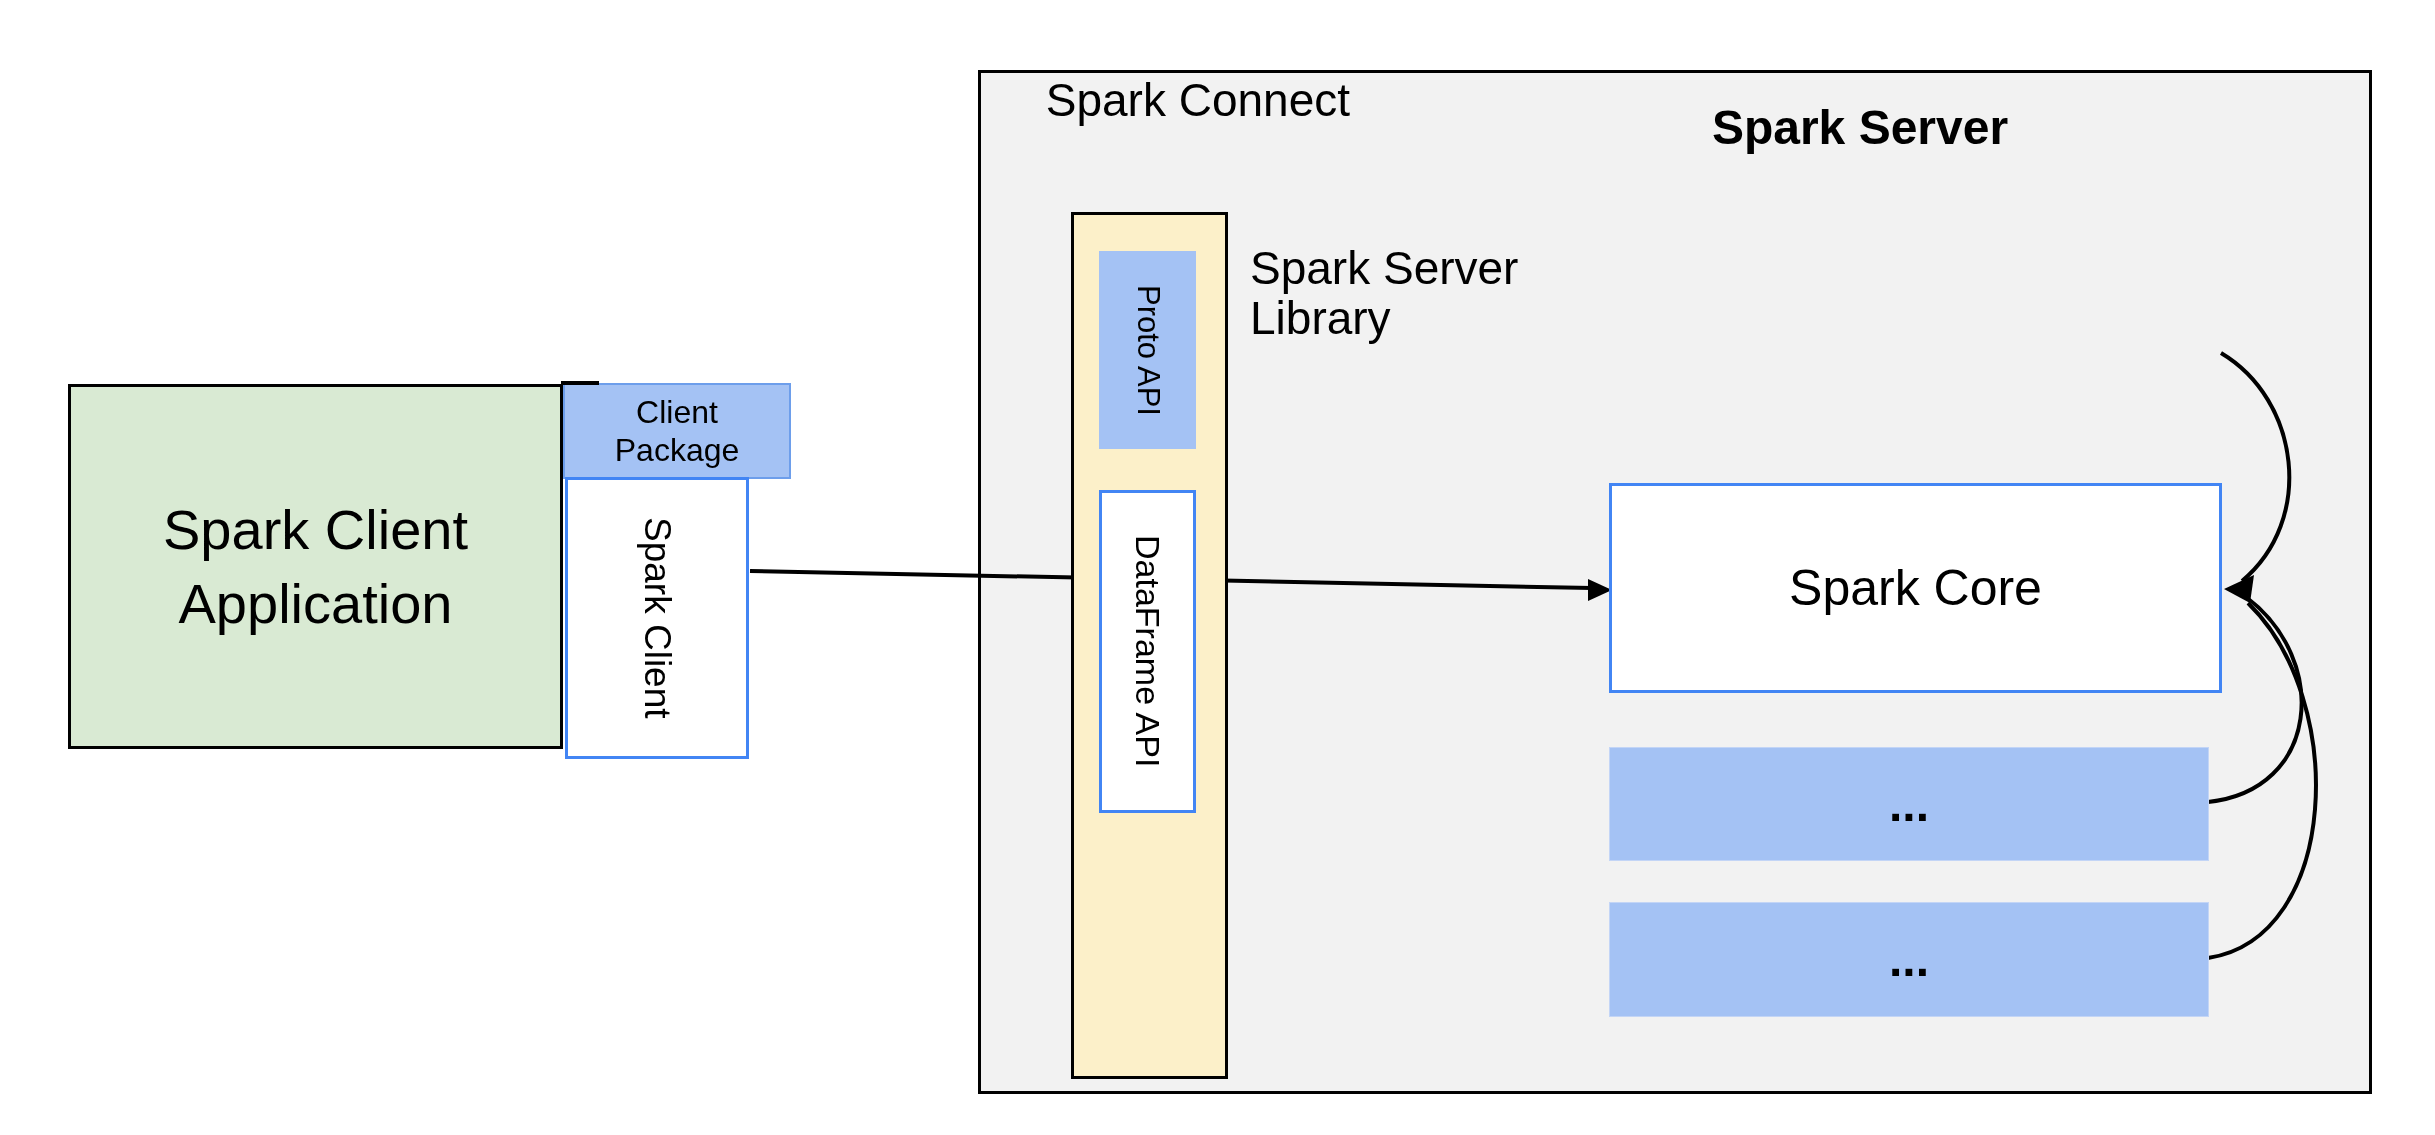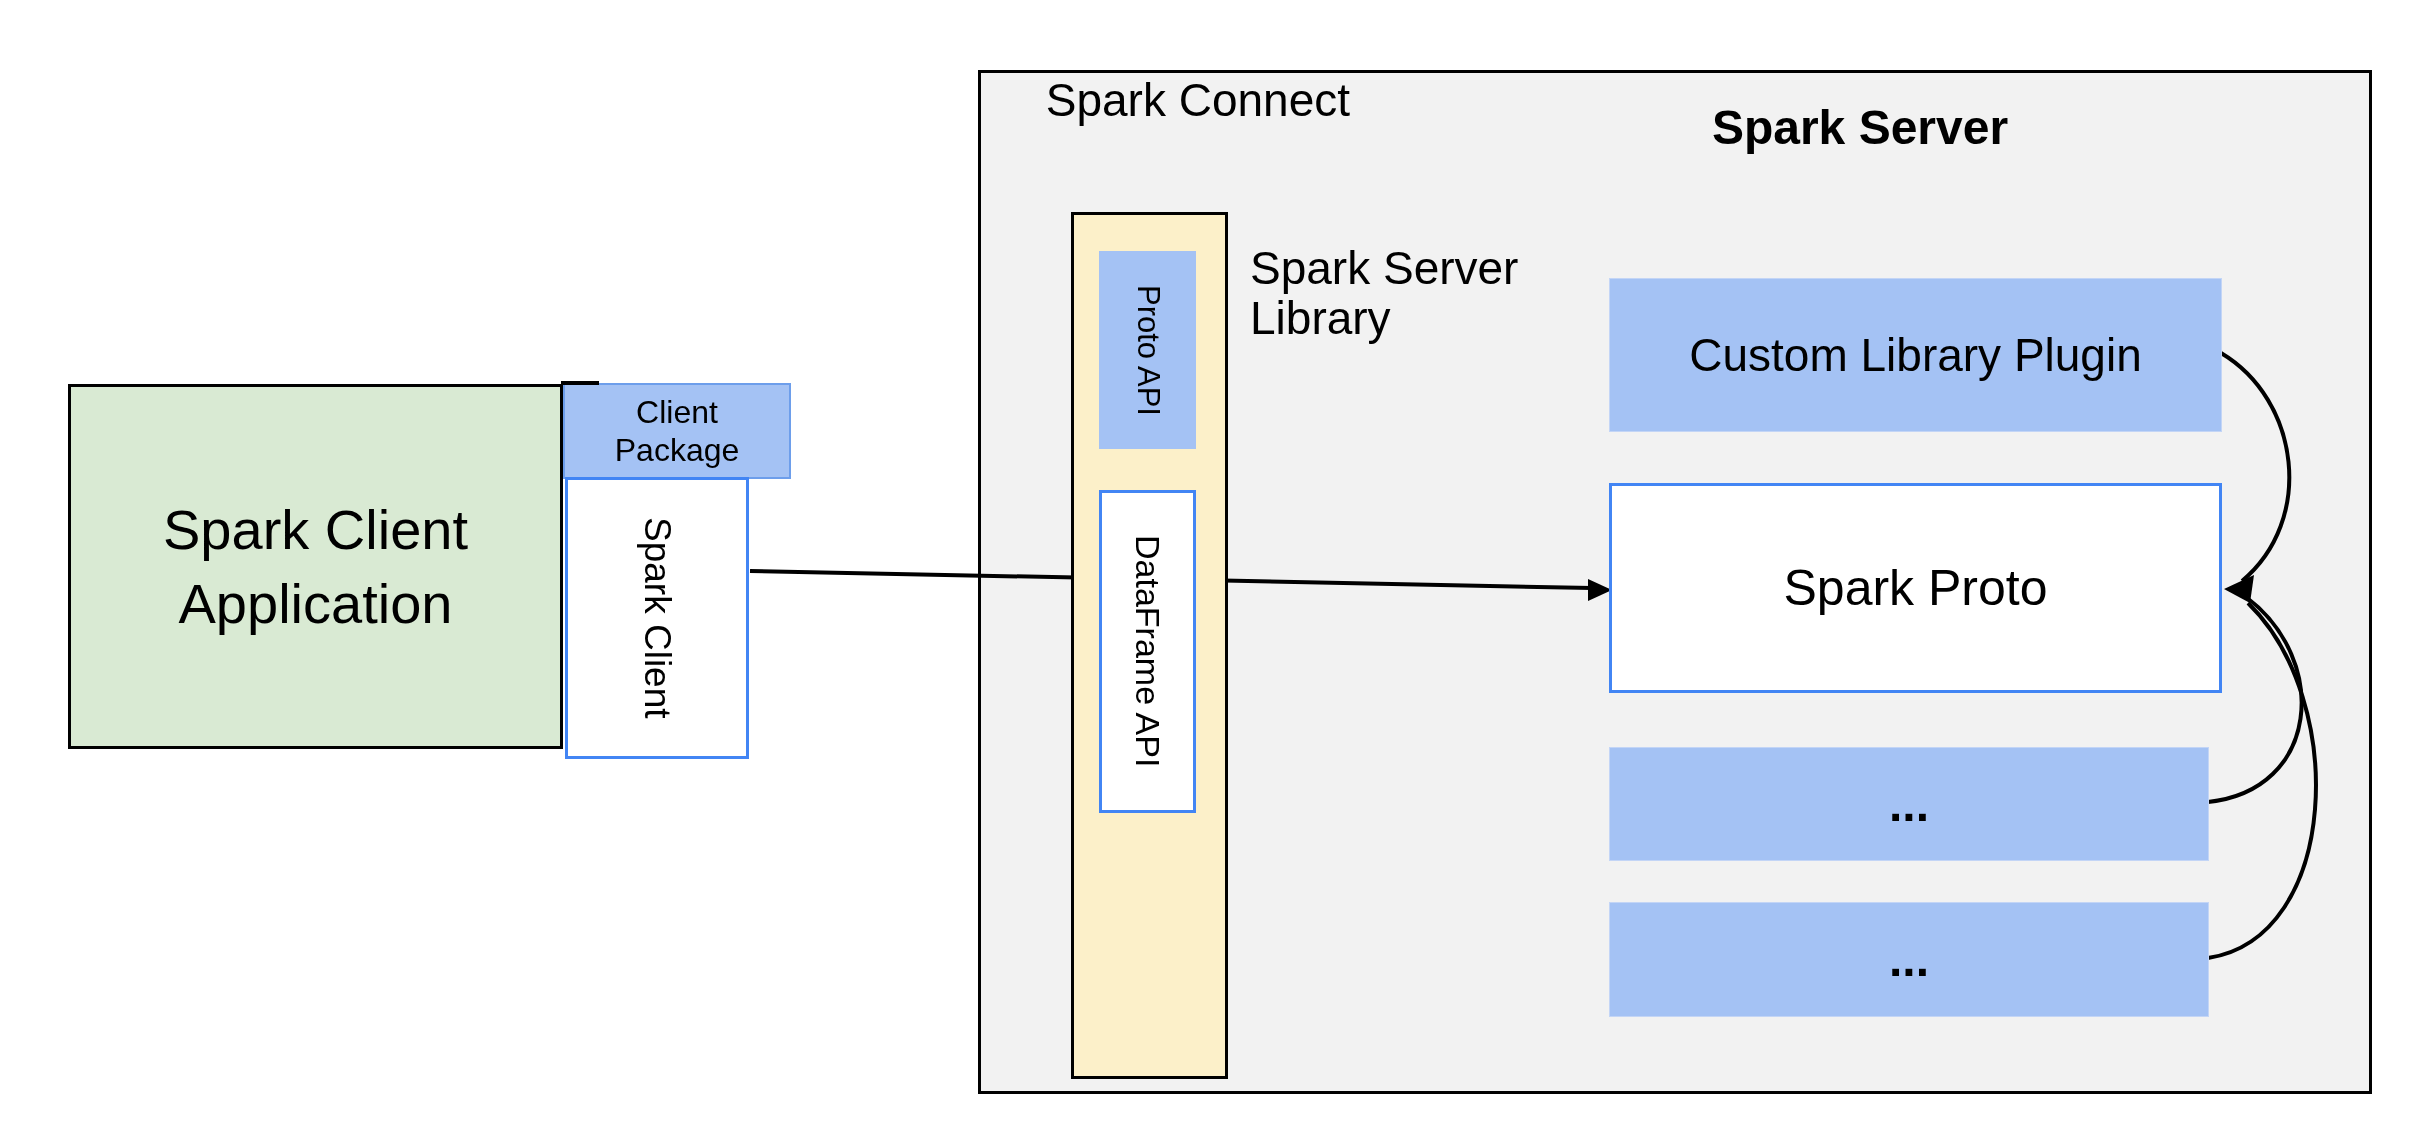--- a/index.html
+++ b/index.html
@@ -86,26 +86,23 @@
     <span class="vtext">DataFrame API</span>
   </div>
 
   <div class="abs fg server-lib-label">
     <div>Spark Server</div>
     <div>Library</div>
   </div>
 
   <div class="abs fg server-title">Spark Server</div>
 
-  <div class="abs fg clp-box center-flex">
-    <span>Custom Library Plugin</span>
-  </div>
 
   <div class="abs fg core-box center-flex">
-    <span>Spark Proto</span>
+    <span>Spark Core</span>
   </div>
 
   <div class="abs fg dots-box-1 center-flex">
     <span>...</span>
   </div>
 
   <div class="abs fg dots-box-2 center-flex">
     <span>...</span>
   </div>
 

